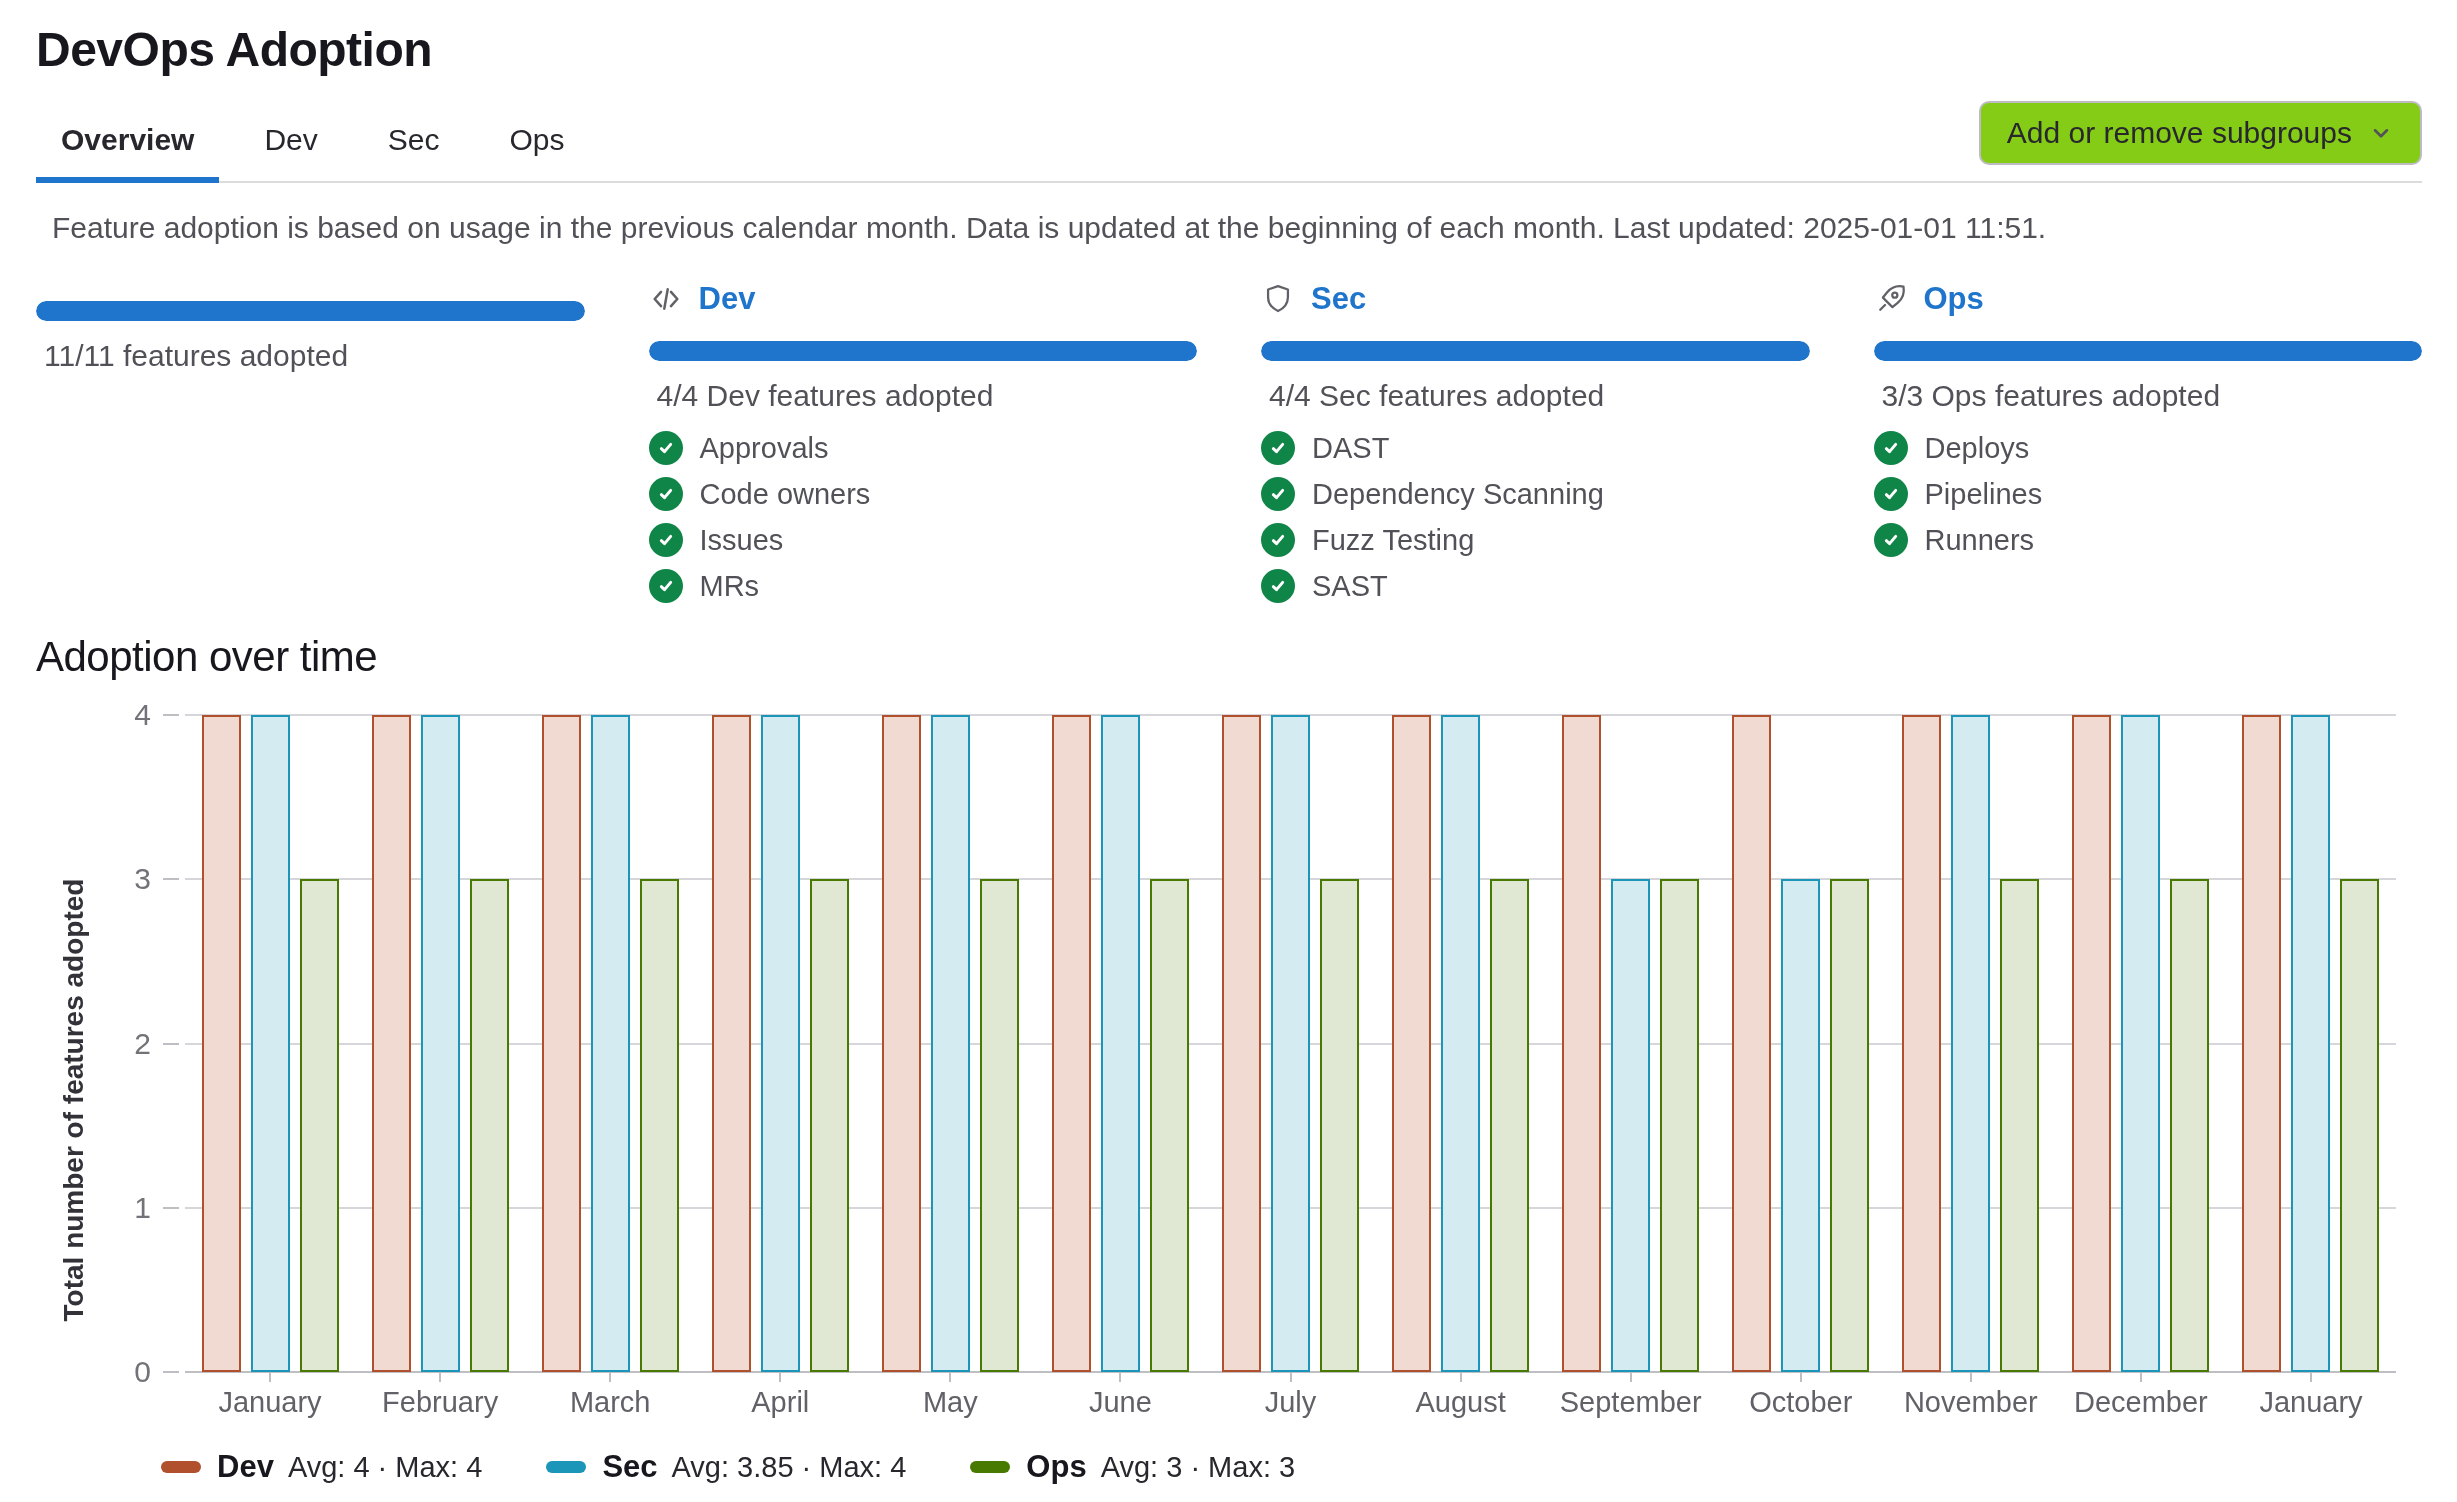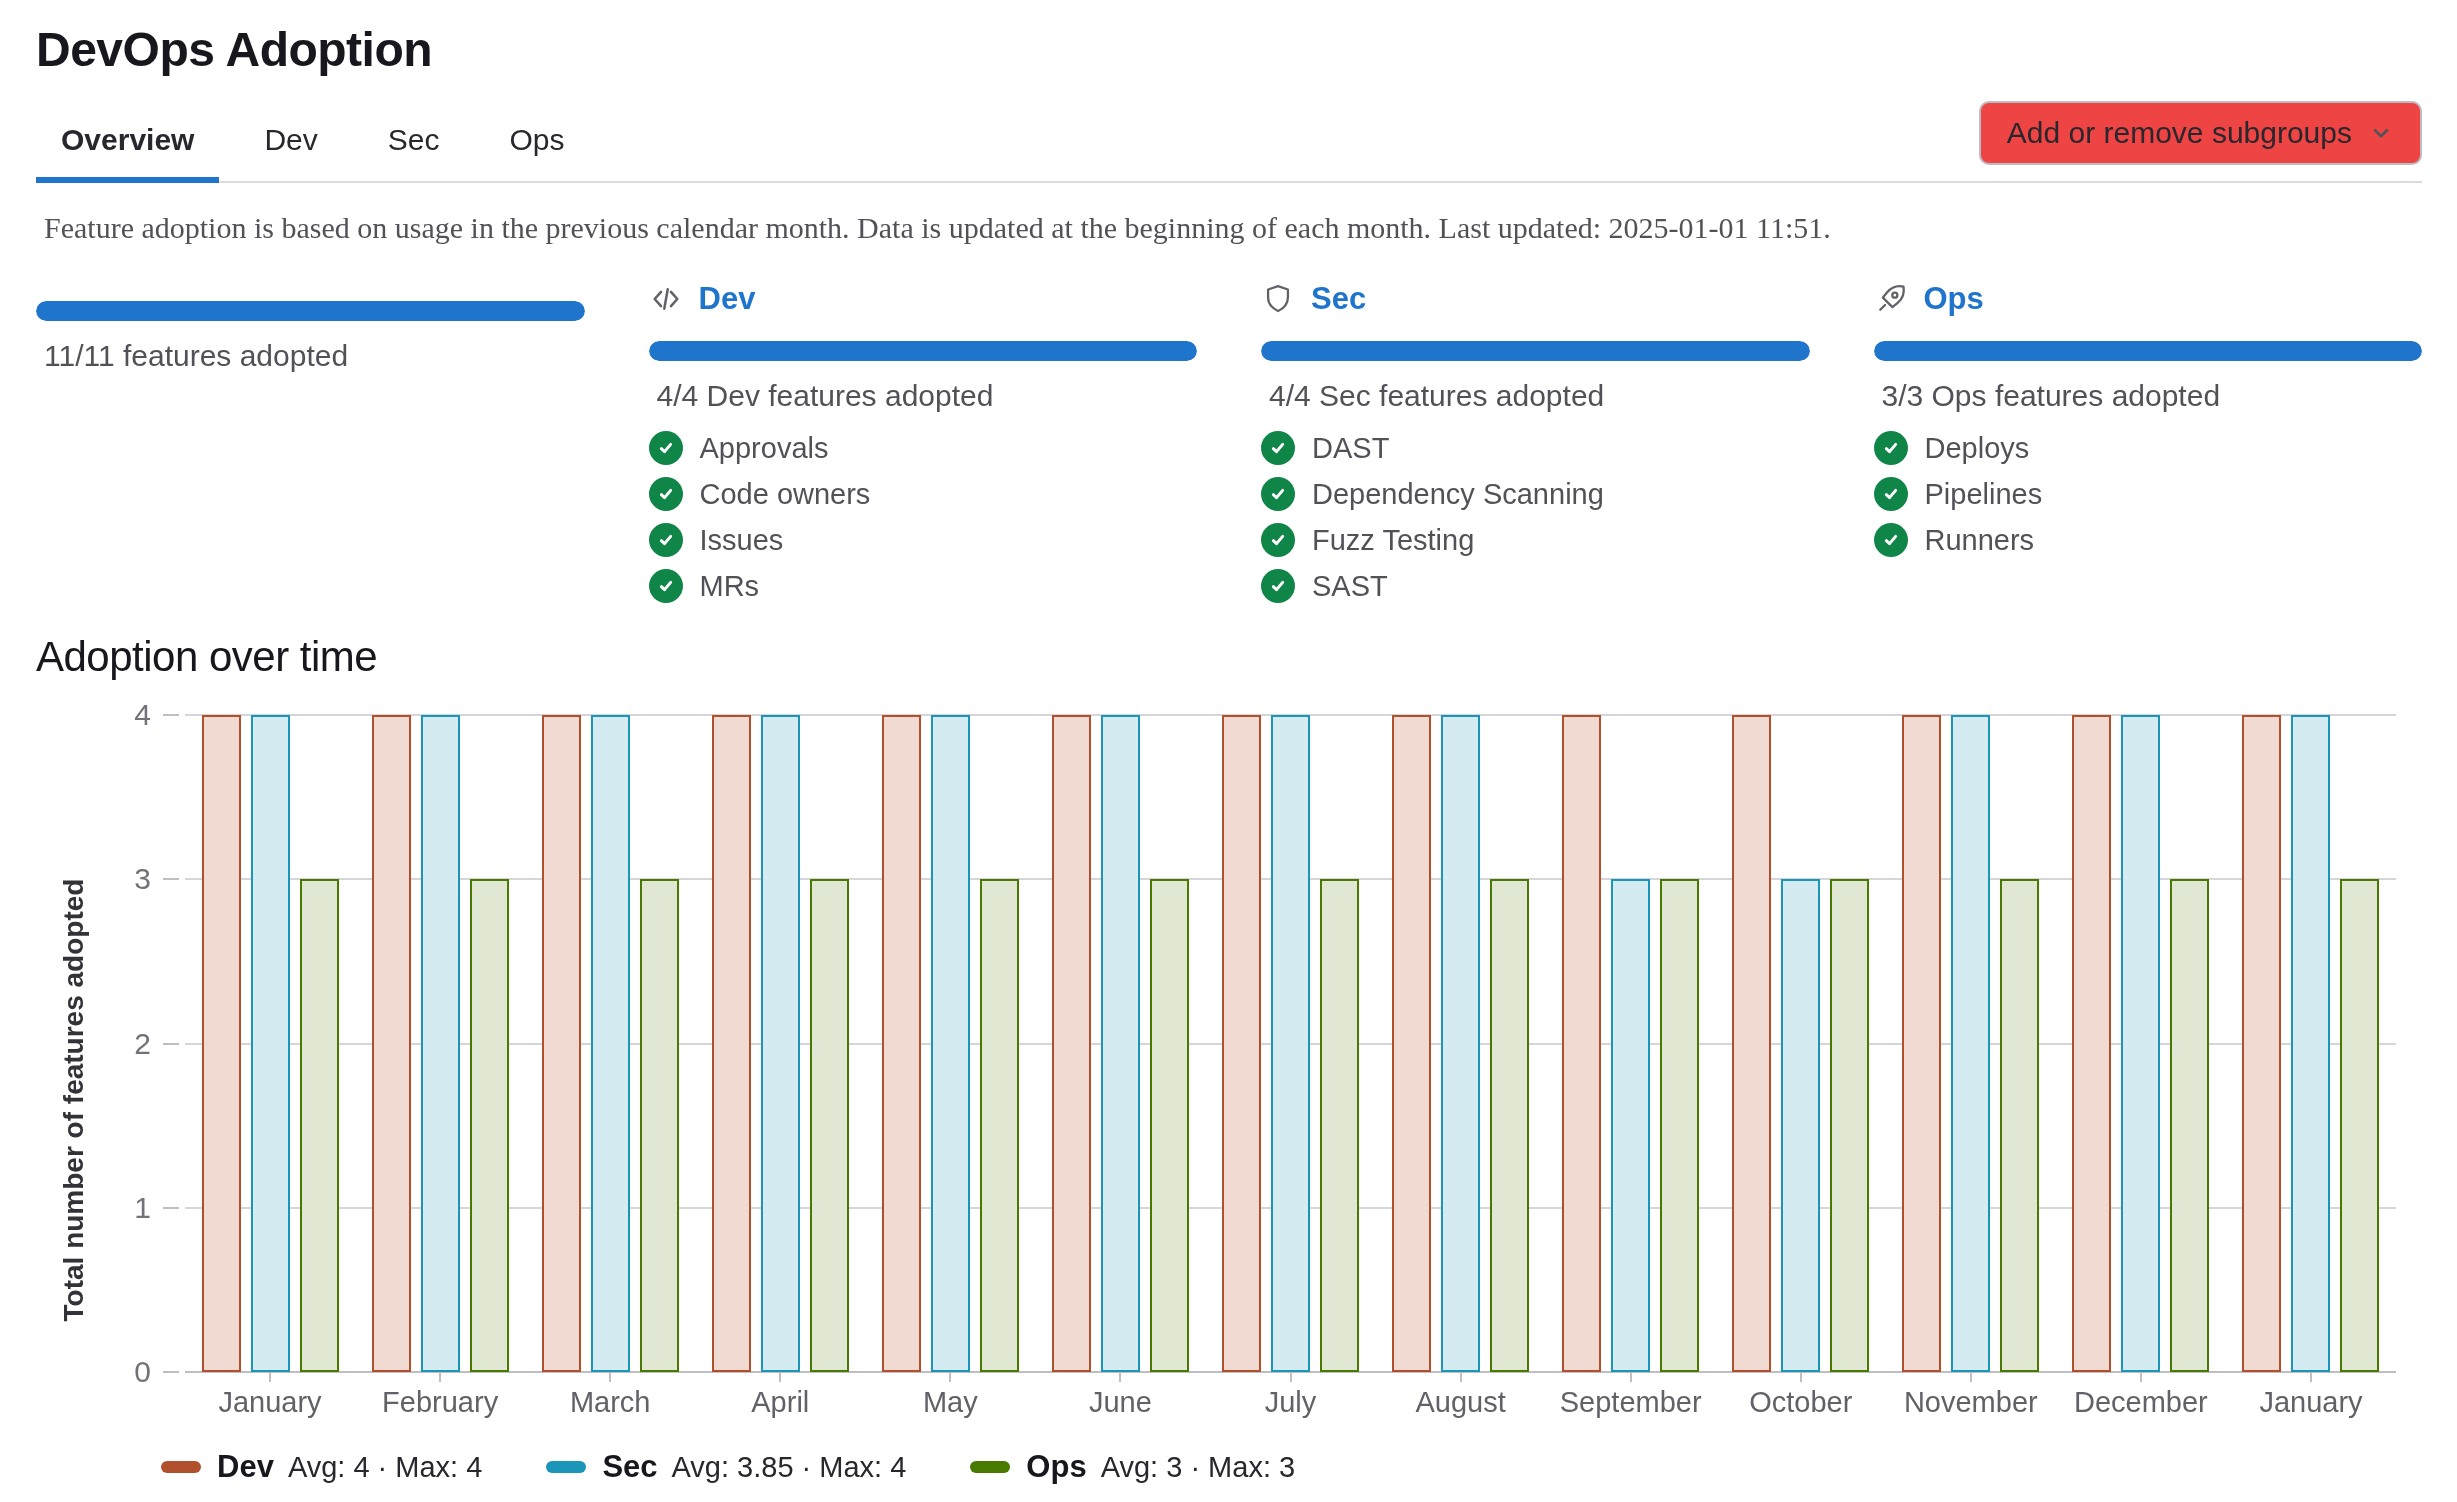--- a/index.html
+++ b/index.html
@@ -6,25 +6,25 @@
   body{width:2458px;height:1502px;overflow:hidden;font-family:"Liberation Sans","DejaVu Sans",sans-serif;color:#333238;}
   .page{padding:12px 36px 0 36px;}
 
   h1{margin:10px 0 0;font-size:48px;font-weight:700;color:#18171d;letter-spacing:-0.5px;}
 
   .tabs-bar{margin-top:24px;border-bottom:2px solid #dcdcde;display:flex;align-items:flex-end;justify-content:space-between;}
   .tabs{display:flex;gap:20px;}
   .tab{appearance:none;background:none;border:none;cursor:pointer;font-family:inherit;
        font-size:30px;color:#28272d;padding:16px 25px 20px;border-bottom:6px solid transparent;margin-bottom:-2px;}
   .tab.active{font-weight:700;border-bottom-color:var(--accent);}
-  .subgroups-btn{display:flex;align-items:center;gap:16px;background:#ef4444;border:2px solid #bdbcc3;border-radius:10px;
+  .subgroups-btn{display:flex;align-items:center;gap:16px;background:#84cc16;border:2px solid #bdbcc3;border-radius:10px;
        padding:13px 26px;font-family:inherit;font-size:30px;color:#28272d;margin-bottom:16px;cursor:pointer;}
   .chev svg{width:26px;height:26px;display:block;}
 
-  .info{margin:28px 8px 0;font-size:30px;color:#535158;font-family:Liberation Serif, serif;}
+  .info{margin:28px 16px 0;font-size:30px;color:#535158;}
 
   .cards{margin-top:34px;display:grid;grid-template-columns:repeat(4,1fr);column-gap:64px;}
   .card-head{display:flex;align-items:center;gap:16px;height:40px;}
   .card-icon{color:#626168;}
   .card-icon svg{width:34px;height:34px;display:block;}
   .card-title{font-size:31px;font-weight:700;color:#28272d;margin:0;text-decoration:none;}
   .card-title.link{color:var(--accent);}
   .progress-track{margin-top:22px;height:20px;border-radius:10px;background:#ececef;overflow:hidden;}
   .progress-fill{height:100%;border-radius:10px;background:var(--accent);}
   .card-subtitle{margin:18px 8px 0;font-size:30px;color:#535158;}

